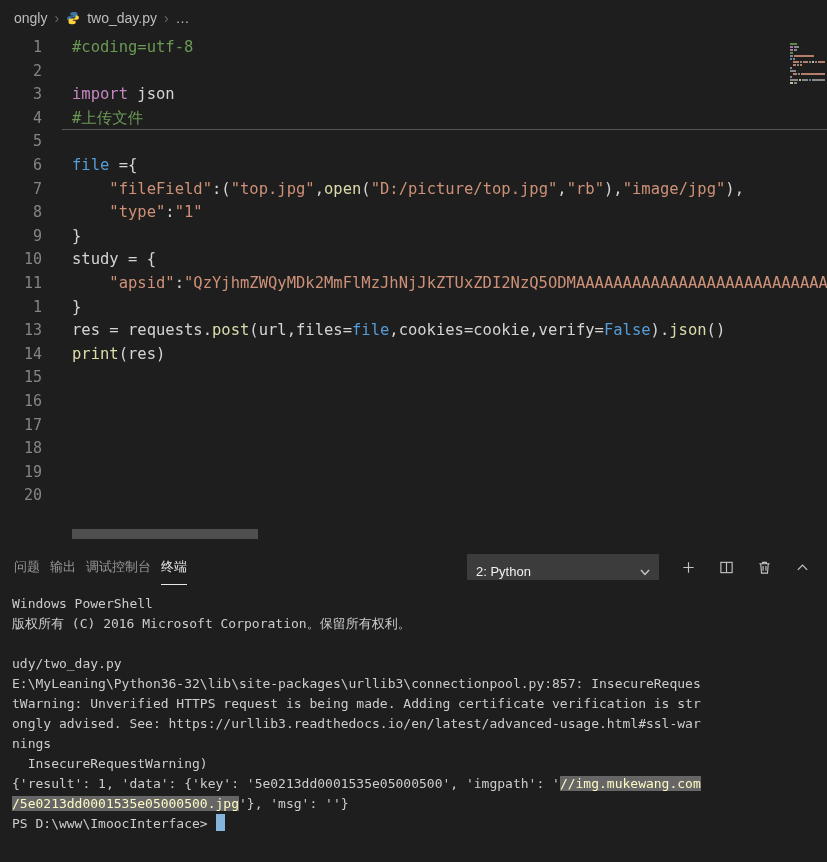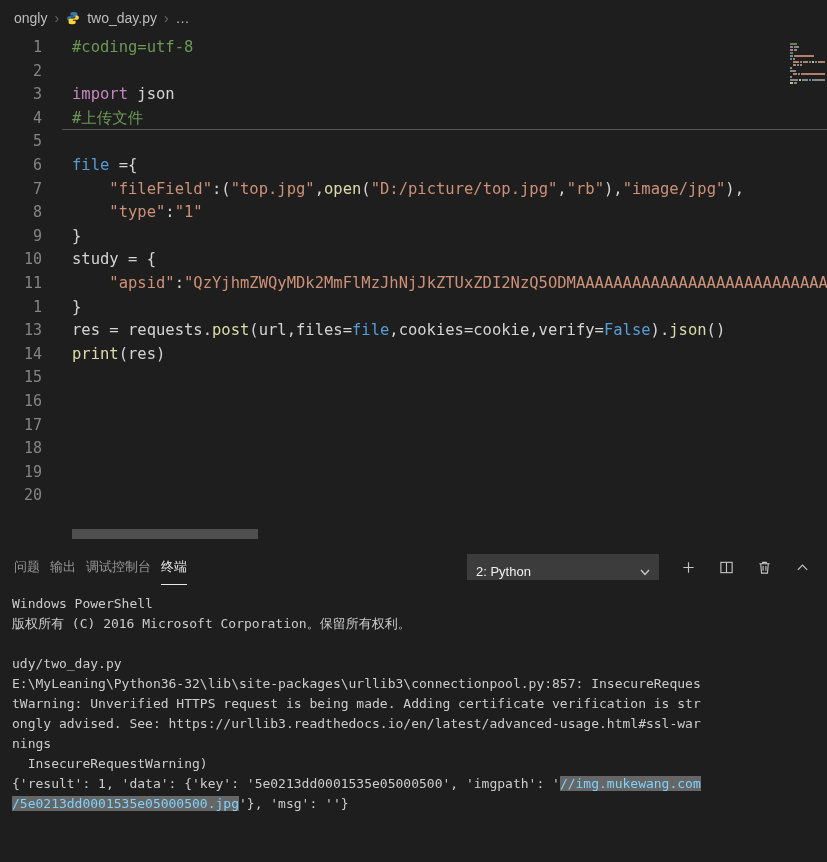--- a/index.html
+++ b/index.html
@@ -47,21 +47,21 @@
     justify-content:space-between;padding:0 8px;cursor:pointer}
   .actions{display:flex;gap:16px;margin-left:18px;align-items:center;color:#c5c5c5}
   .action-btn{width:22px;height:22px;display:flex;align-items:center;justify-content:center;cursor:pointer}
   .action-btn svg{display:block}
 
   
   .terminal{position:absolute;top:46px;left:0;right:0;bottom:0;padding:4px 0 0 12px;font-size:13px;cursor:text}
   .term-row{height:20px;line-height:20px;white-space:pre}
   .seg-pl{color:var(--terminal-text,#cccccc)}
   .seg-yl{color:var(--terminal-command-yellow,#c8a832)}
-  .seg-sel{color:#7dd3fc;background:var(--selection,rgba(255,255,255,.32))}
+  .seg-sel{color:#fef9c3;background:var(--selection,rgba(255,255,255,.32))}
   .cursor{display:inline-block;width:9px;height:17px;background:var(--cursor,#82b4dc);vertical-align:text-bottom}
 </style>
 </head>
 <body>
 
 <div id="root">
 
   <div class="breadcrumb">
     <span class="bc-item">ongly</span>
     <span class="bc-sep">›</span>
@@ -174,17 +174,18 @@
           <div class="term-row"><span class="seg-pl">版权所有 (C) 2016 Microsoft Corporation。保留所有权利。</span></div>
           <div class="term-row">&nbsp;</div>
           <div class="term-row"><span class="seg-pl">udy/two_day.py</span></div>
           <div class="term-row"><span class="seg-pl">E:\MyLeaning\Python36-32\lib\site-packages\urllib3\connectionpool.py:857: InsecureReques</span></div>
           <div class="term-row"><span class="seg-pl">tWarning: Unverified HTTPS request is being made. Adding certificate verification is str</span></div>
           <div class="term-row"><span class="seg-pl">ongly advised. See: https://urllib3.readthedocs.io/en/latest/advanced-usage.html#ssl-war</span></div>
           <div class="term-row"><span class="seg-pl">nings</span></div>
           <div class="term-row"><span class="seg-pl">  InsecureRequestWarning)</span></div>
           <div class="term-row"><span class="seg-pl">{'result': 1, 'data': {'key': '5e0213dd0001535e05000500', 'imgpath': '</span><span class="seg-sel">//img.mukewang.com</span></div>
           <div class="term-row"><span class="seg-sel">/5e0213dd0001535e05000500.jpg</span><span class="seg-pl">'}, 'msg': ''}</span></div>
+          <div class="term-row"><span class="seg-pl">PS D:\www\ImoocInterface&gt; </span><span class="cursor"></span></div>
         </div>
     </div>
   </div>
 
 </div>
 
 </body></html>

